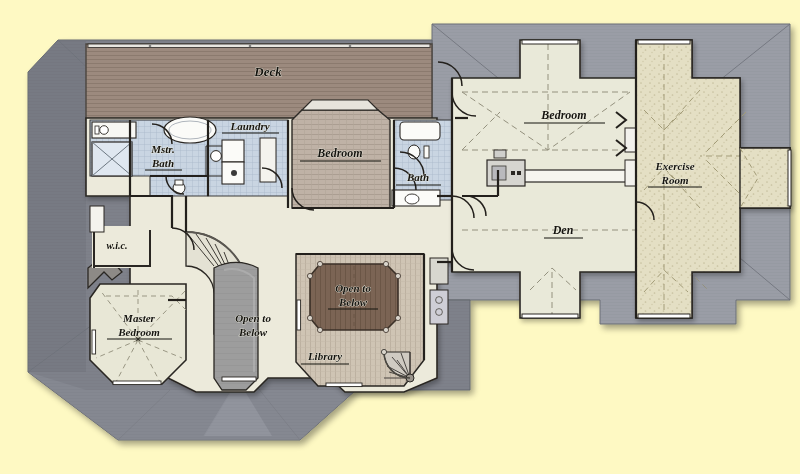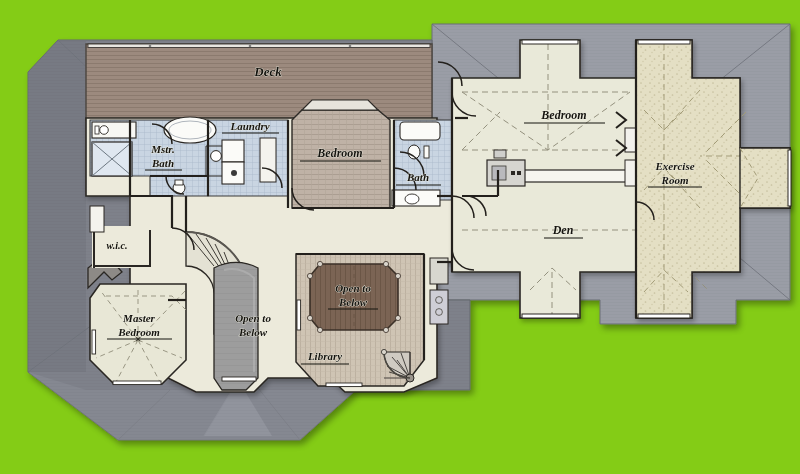--- a/index.html
+++ b/index.html
@@ -1,18 +1,18 @@
 <!DOCTYPE html>
 <html><head>
 <meta charset="utf-8">
 <style>
   html,body{margin:0;padding:0;background:#ffffff;}
   body{width:800px;height:474px;overflow:hidden;
        font-family:"Liberation Sans", sans-serif;}
-  #plan{position:relative;width:800px;height:474px;background:#84cc16;}
+  #plan{position:relative;width:800px;height:474px;background:#fef9c3;}
   svg{display:block;}
 
   .rmlabel{
     font-family:"Liberation Serif", serif;
     font-weight:bold;
     font-style:italic;
     fill:#15140f;
     text-anchor:middle;
     paint-order:stroke;
     stroke:#f2f1e6;

